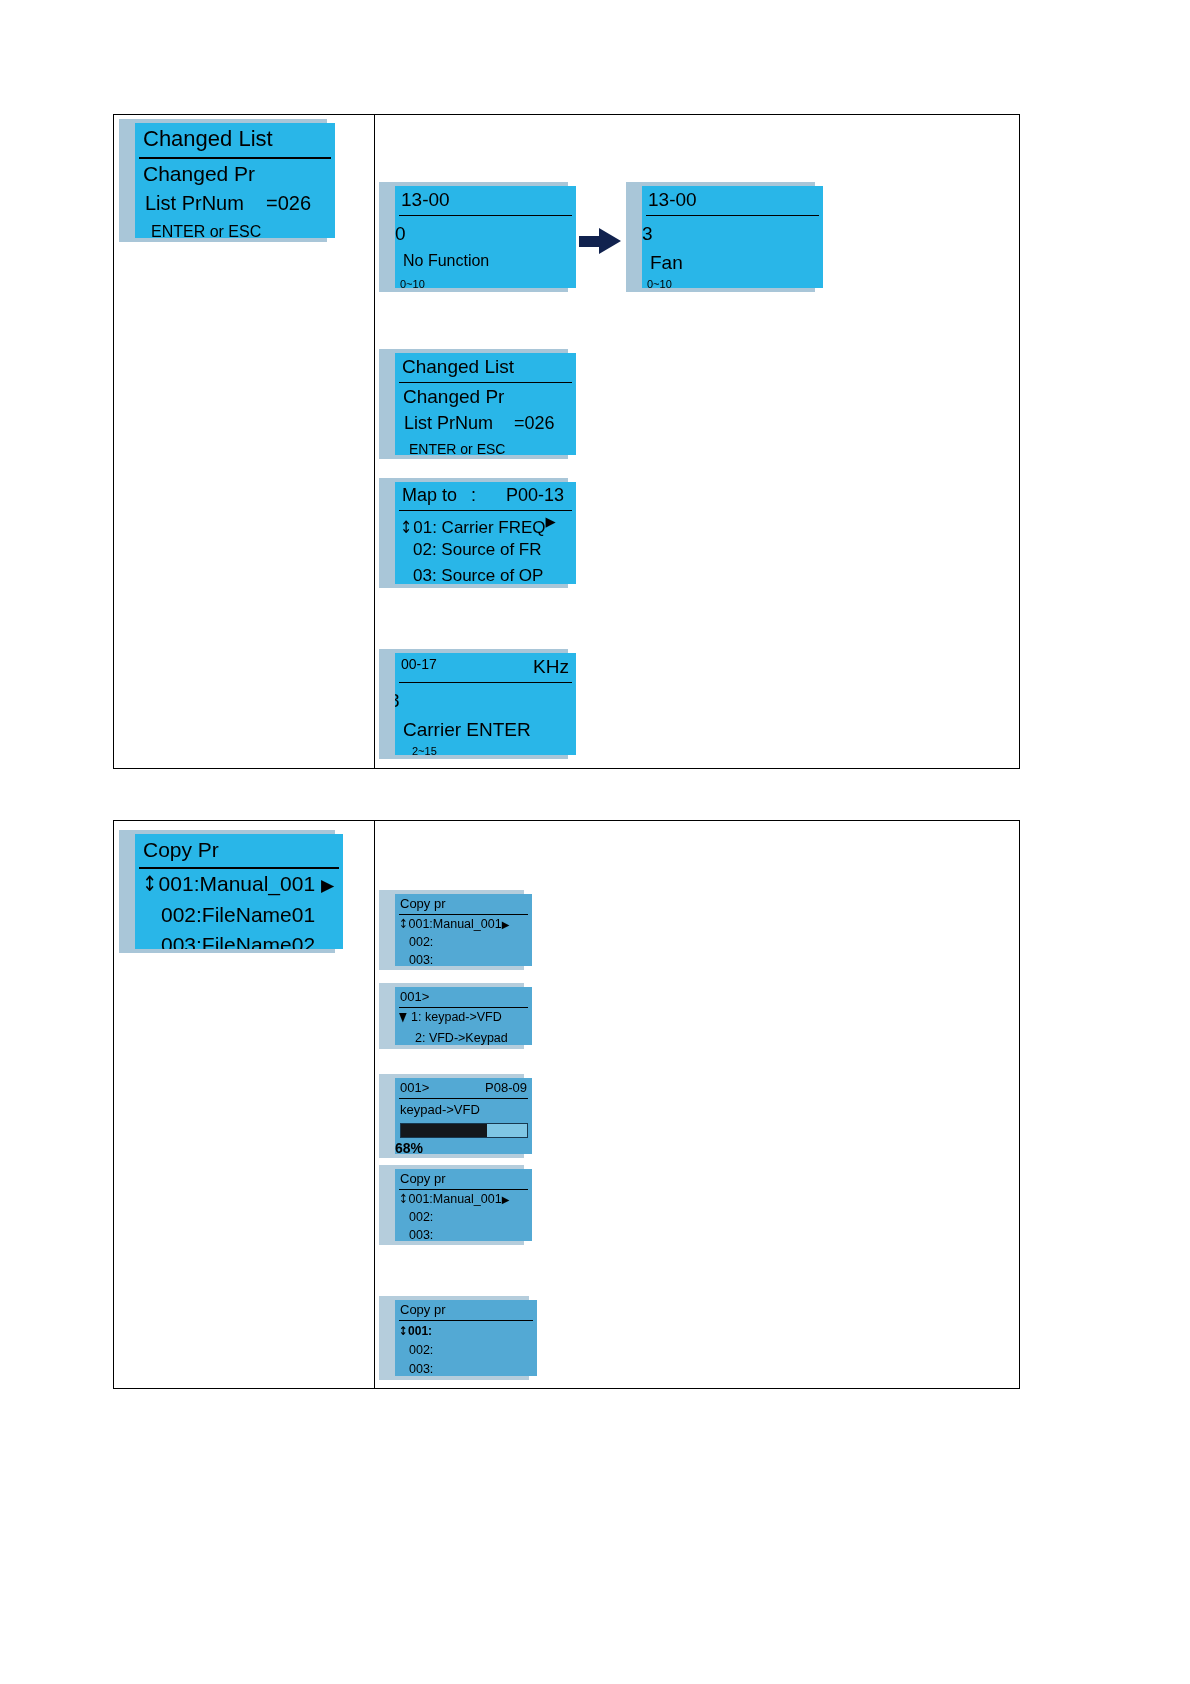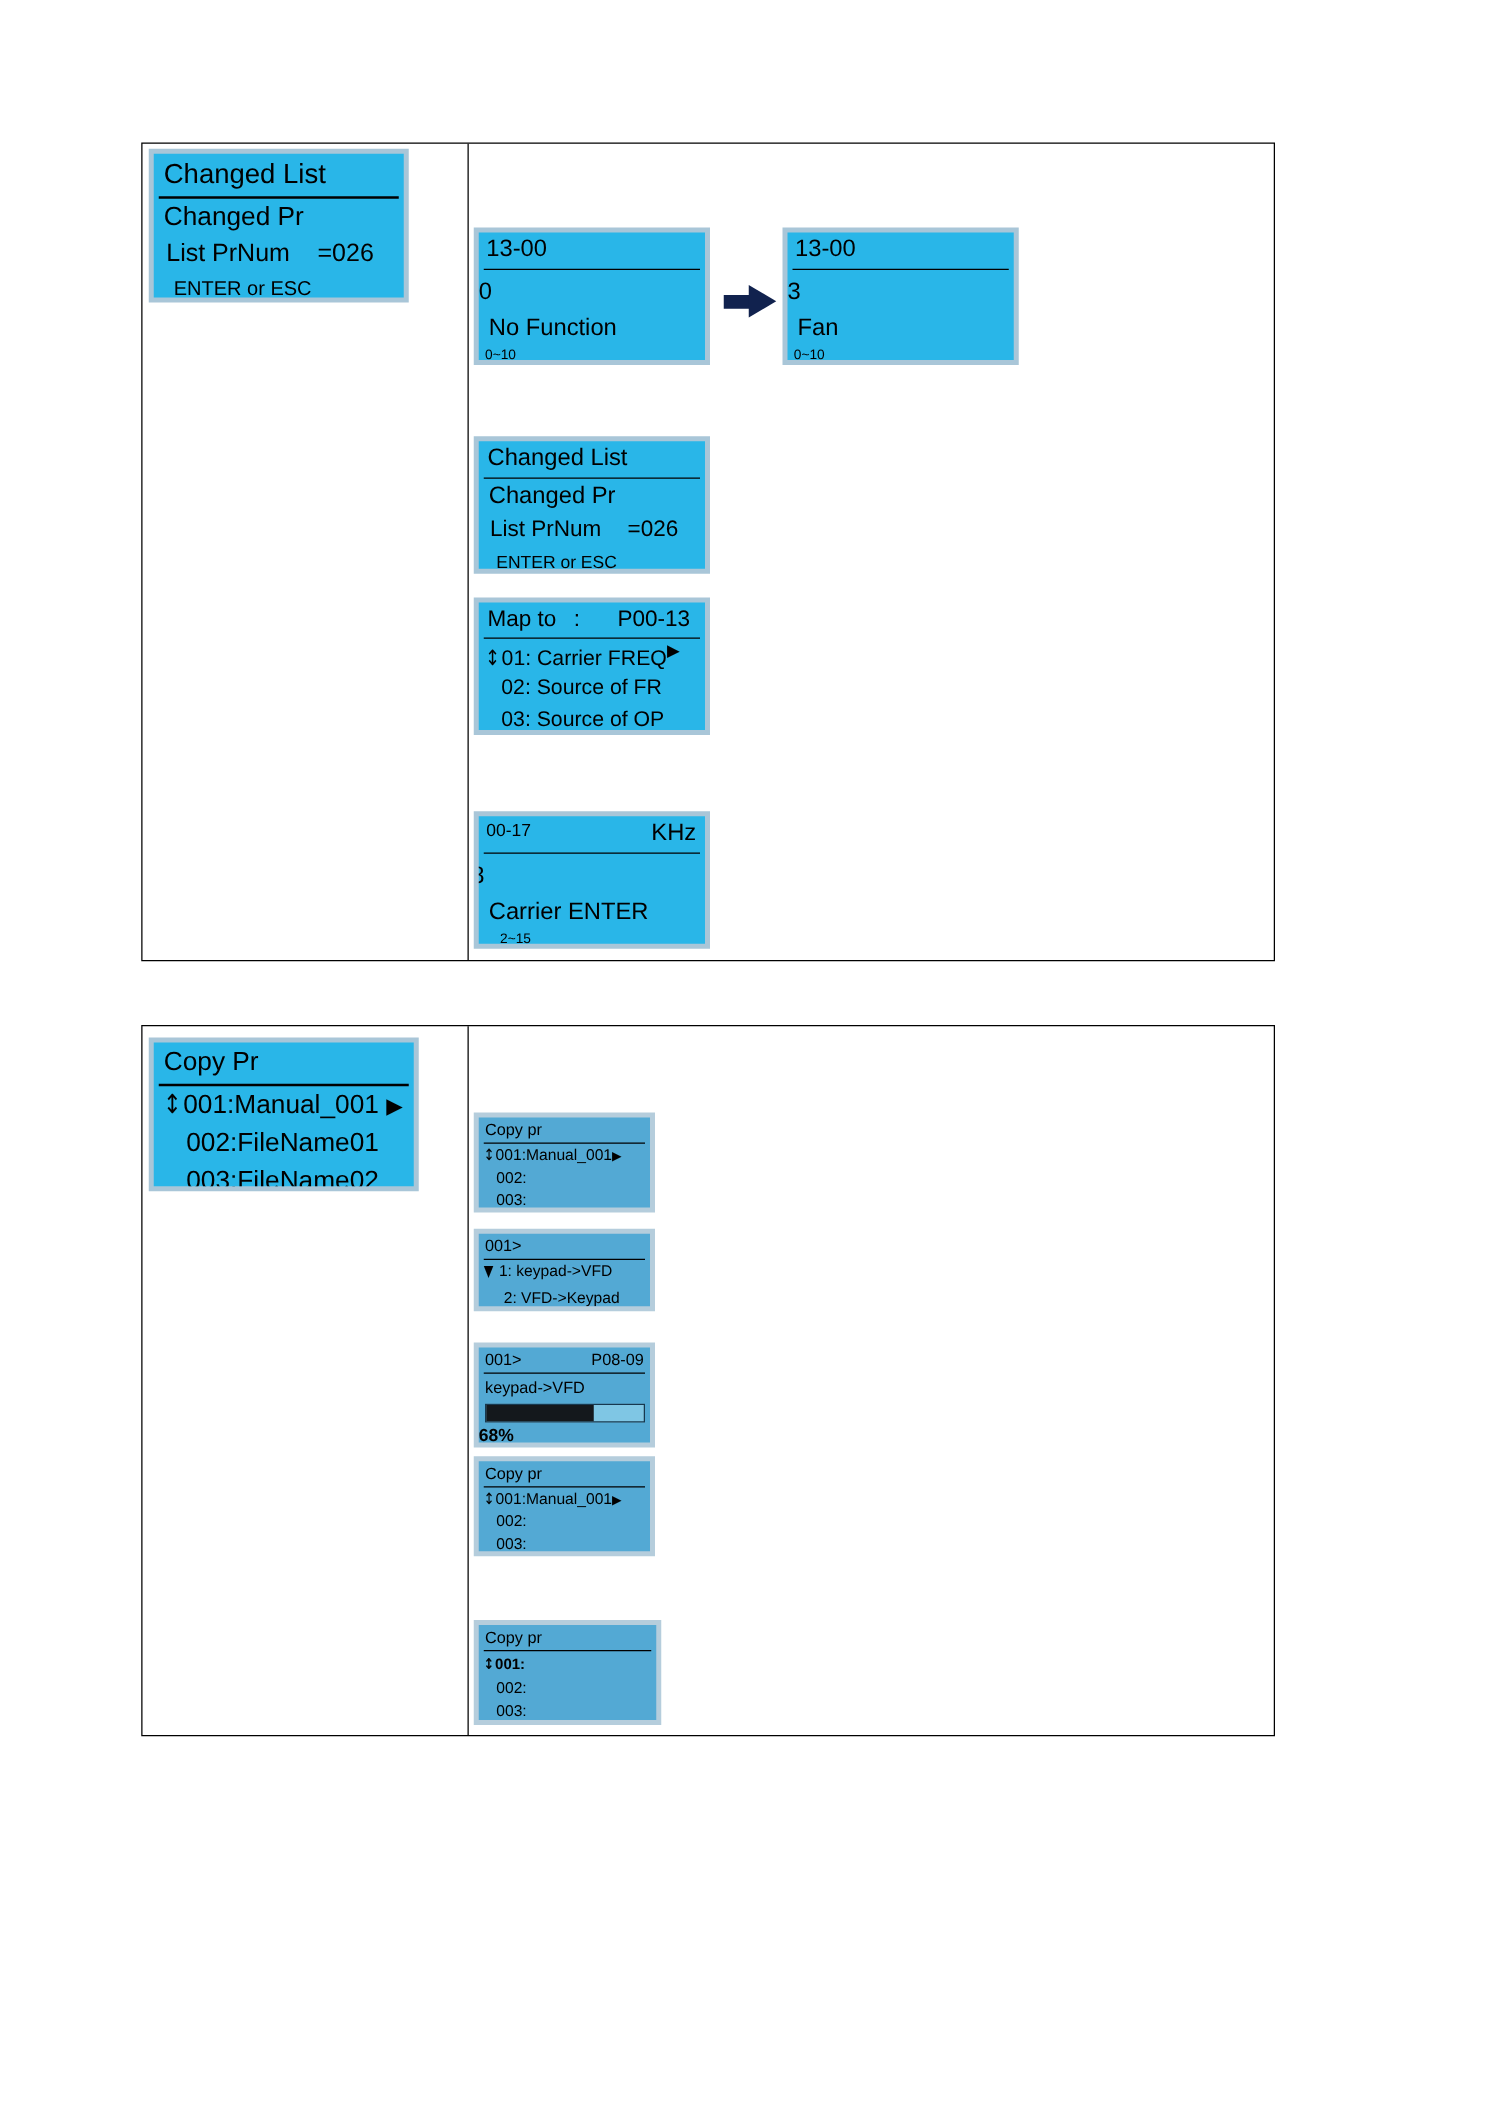--- a/index.html
+++ b/index.html
@@ -38,20 +38,21 @@
     box-sizing: border-box;
     padding: 4px;
   }
   .lcd-inner {
     width: 100%;
     height: 100%;
     background: #29b6e8;          
     position: relative;
     box-sizing: border-box;
     overflow: hidden;
+    margin-left: 12px;
   }
   .lcd.dim .lcd-inner { background: #53a9d4; }
   .lcd.dim { background: #b5cddc; }
 
   .row {
     position: absolute;
     left: 0;
     right: 0;
     white-space: nowrap;
     line-height: 1;
@@ -139,21 +140,21 @@
     <div class="row t-left" style="top:70px; left:131px; font-size:20px;">=026</div>
     <div class="row t-cent" style="top:101px; left:16px; font-size:16px;">ENTER or ESC</div>
   </div>
 </div>
 
 <div class="lcd" style="left:379px; top:182px; width:189px; height:110px;">
   <div class="lcd-inner">
     <div class="row t-left" style="top:4px; left:6px; font-size:19px;">13-00</div>
     <div class="hdr-rule thin" style="top:29px;"></div>
     <div class="row t-cent" style="top:38px; font-size:19px;">0</div>
-    <div class="row t-left" style="top:67px; left:8px; font-size:19px;">No Function</div>
+    <div class="row t-left" style="top:67px; left:8px; font-size:16px;">No Function</div>
     <div class="row t-left" style="top:93px; left:5px; font-size:11px;">0~10</div>
   </div>
 </div>
 
 <div class="block-arrow" style="left:579px; top:228px;">
   <div class="shaft"></div>
   <div class="head"></div>
 </div>
 
 <div class="lcd" style="left:626px; top:182px; width:189px; height:110px;">

